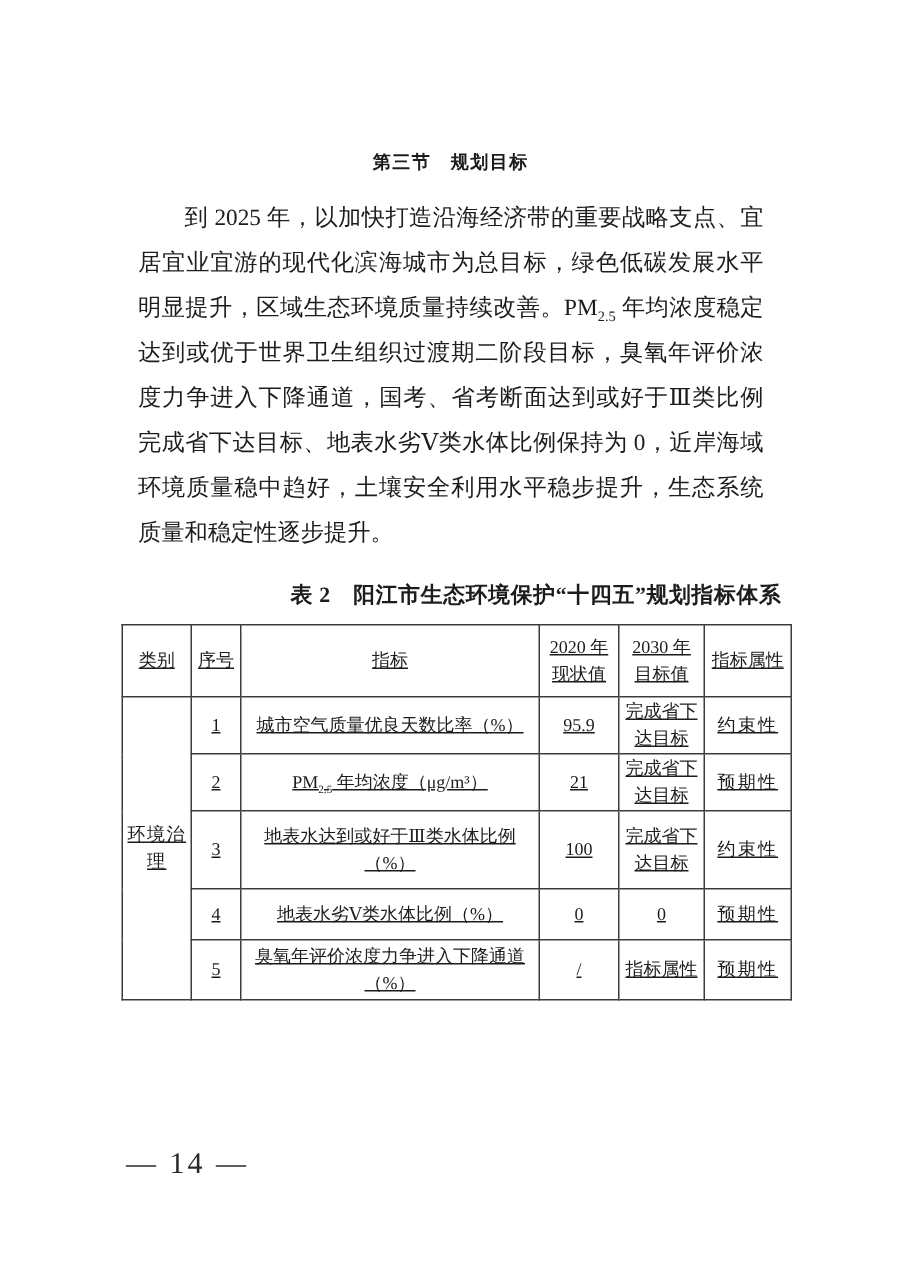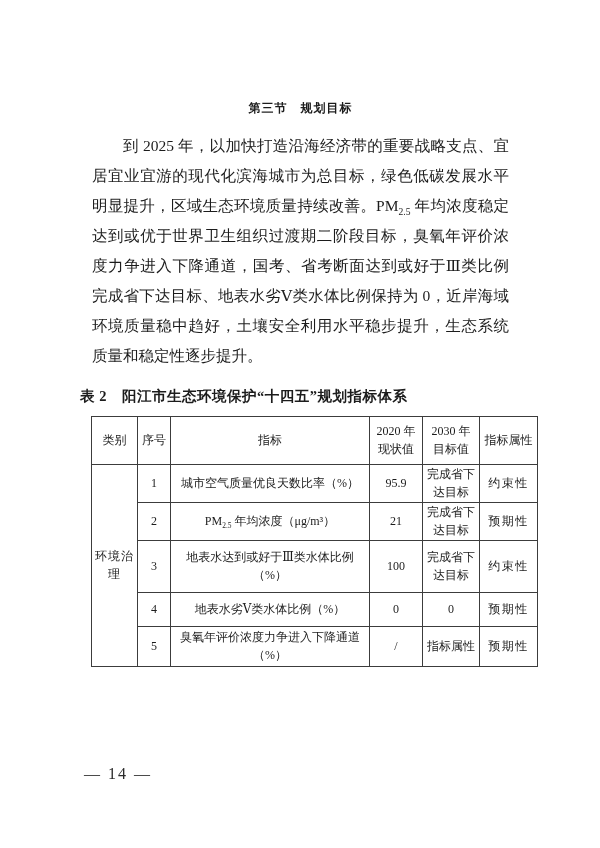--- a/index.html
+++ b/index.html
@@ -33,31 +33,32 @@
     text-indent: 2em;
     margin: 12px;
     word-break: break-all;
     line-break: strict;
   }
   .para sub, .ind-cell sub {
     font-size: 0.62em;
     line-height: 0;
   }
   .table-caption {
-    text-align: left;
+    text-align: right;
     font-weight: bold;
     font-size: 14.5px;
     letter-spacing: 0.5px;
     margin: 16px 0 10px 0;
   }
   table.indicators {
     border-collapse: collapse;
     table-layout: fixed;
     width: 446px;
-    margin-left: 11px;
+    margin-left: 1px;
+    text-decoration: underline;
   }
   table.indicators col.c-cat  { width: 46px; }
   table.indicators col.c-no   { width: 33px; }
   table.indicators col.c-ind  { width: 199px; }
   table.indicators col.c-2020 { width: 53px; }
   table.indicators col.c-2025 { width: 57px; }
   table.indicators col.c-attr { width: 58px; }
   table.indicators th, table.indicators td {
     border: 1px solid #3c3c3c;
     text-align: center;
@@ -74,21 +75,21 @@
   tr.row-3  { height: 52px; }
   tr.row-4  { height: 34px; }
   tr.row-5  { height: 40px; }
   td.num-cell { font-size: 13px; }
   td.cat-cell { letter-spacing: 1px; }
   td.attr-cell { letter-spacing: 1.5px; }
   .page-number {
     position: absolute;
     left: 84px;
     top: 765px;
-    font-size: 16px;
+    font-size: 20px;
     letter-spacing: 2px;
     color: #2a2a2a;
   }
 </style>
 </head>
 <body>
 
 <div class="content">
 
   <h1 class="section-title">第三节　规划目标</h1>

